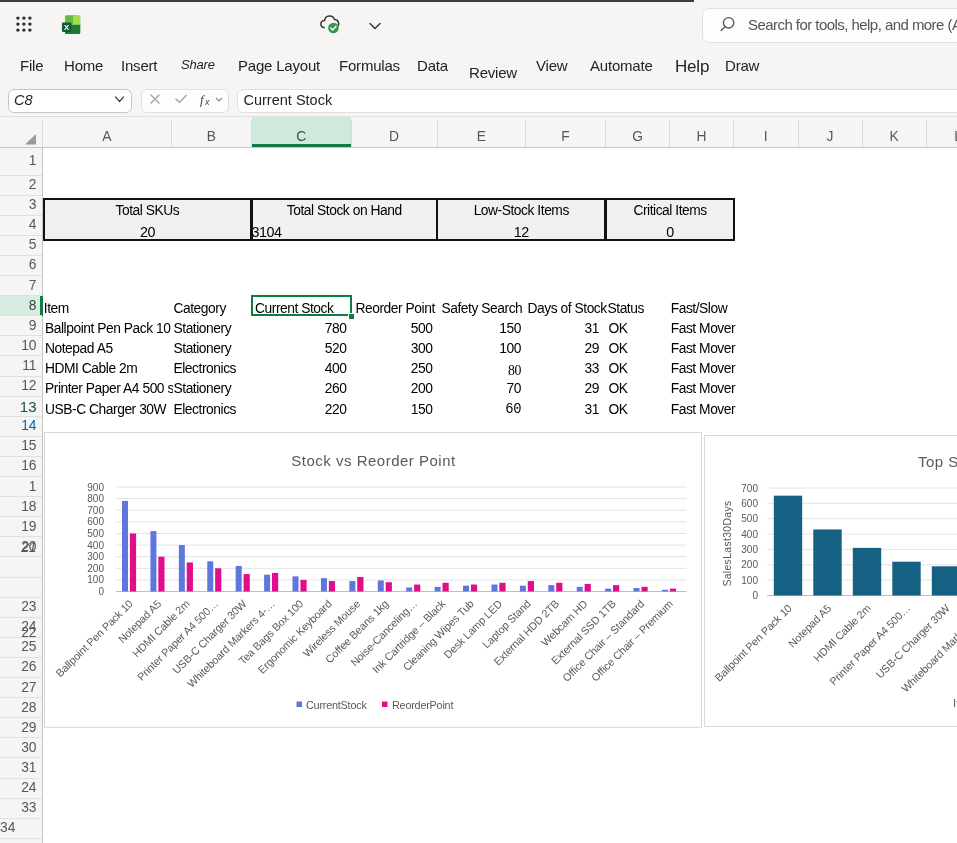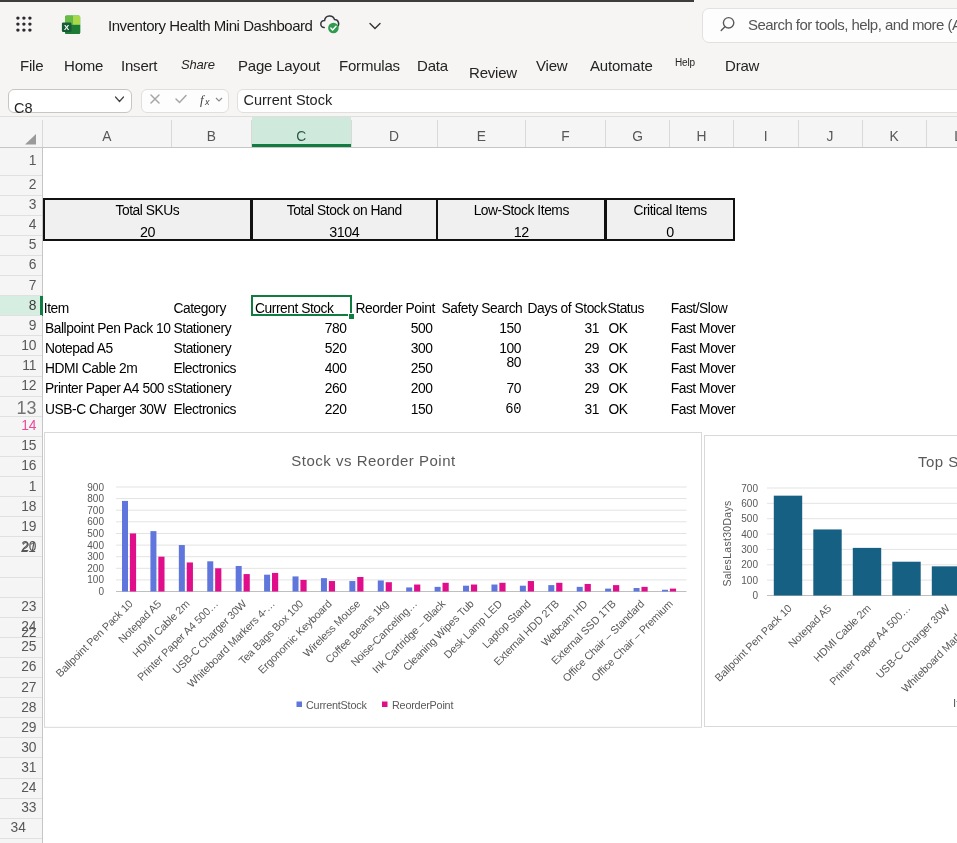--- a/index.html
+++ b/index.html
@@ -23,21 +23,20 @@
       <circle cx="29.9" cy="30.1" r="1.7" fill="#2b2b2b"></circle>
     </svg>
 <svg class="abs" style="left:58px;top:10px" width="30" height="30" viewBox="0 0 30 30">
 <rect x="7" y="5.5" width="15.2" height="18.6" rx="1.6" fill="#21A366"></rect>
 <path d="M7 14.8 h15.2 v7.7 a1.6 1.6 0 0 1 -1.6 1.6 h-12 a1.6 1.6 0 0 1 -1.6 -1.6 Z" fill="#1E7B34"></path>
 <path d="M14.6 5.5 h6 a1.6 1.6 0 0 1 1.6 1.6 v7.7 h-7.6 Z" fill="#A9D94B"></path>
 <path d="M7 7.1 a1.6 1.6 0 0 1 1.6 -1.6 h6 v9.3 H7 Z" fill="#66BB44"></path>
 <rect x="3.9" y="12.4" width="9.6" height="9.6" rx="1.3" fill="#185C37"></rect>
 <text x="8.7" y="19.9" font-family="Liberation Sans" font-size="7.8" font-weight="bold" fill="#fff" text-anchor="middle">X</text>
 </svg>
-<div class="ct" style="left:108px;top:16.5px;font-size:15px;letter-spacing:-0.45px;color:#1b1b1b;">Inventory Health Mini Dashboard</div>
 <svg class="abs" style="left:318px;top:13px" width="28" height="24" viewBox="0 0 28 24">
 <path d="M6.2 14.6 a3.6 3.6 0 0 1 0.4 -7.2 a5.1 5.1 0 0 1 9.9 -0.9 a4.1 4.1 0 0 1 2.6 7.3" fill="none" stroke="#33373b" stroke-width="1.5" stroke-linecap="round"></path>
 <circle cx="15.4" cy="15" r="5.3" fill="#2E9B4E"></circle>
 <path d="M12.8 15.1 l1.8 1.8 l3.4 -3.6" stroke="#fff" stroke-width="1.4" fill="none" stroke-linecap="round" stroke-linejoin="round"></path>
 </svg>
 <svg class="abs" style="left:368px;top:21px" width="14" height="10">
       <path d="M2 2.5 L7 7.5 L12 2.5" stroke="#333" stroke-width="1.4" fill="none" stroke-linecap="round"></path>
     </svg>
 <div class="abs" style="left:702px;top:7.5px;width:300px;height:33.5px;background:#FDFDFD;border:1px solid #E2E1E0;border-radius:7px;"></div>
 <svg class="abs" style="left:719px;top:14px" width="22" height="22">
@@ -48,25 +47,25 @@
 <div class="ct" style="left:20px;top:57px;font-size:15px;letter-spacing:-0.2px;color:#242424;">File</div>
 <div class="ct" style="left:64px;top:57px;font-size:15px;letter-spacing:-0.2px;color:#242424;">Home</div>
 <div class="ct" style="left:121px;top:57px;font-size:15px;letter-spacing:-0.2px;color:#242424;">Insert</div>
 <div class="ct" style="left:181px;top:57px;font-size:13px;letter-spacing:-0.2px;color:#242424;font-style:italic;">Share</div>
 <div class="ct" style="left:238px;top:57px;font-size:15px;letter-spacing:-0.2px;color:#242424;">Page Layout</div>
 <div class="ct" style="left:339px;top:57px;font-size:15px;letter-spacing:-0.2px;color:#242424;">Formulas</div>
 <div class="ct" style="left:417px;top:57px;font-size:15px;letter-spacing:-0.2px;color:#242424;">Data</div>
 <div class="ct" style="left:469px;top:64px;font-size:15px;letter-spacing:-0.2px;color:#242424;">Review</div>
 <div class="ct" style="left:536px;top:57px;font-size:15px;letter-spacing:-0.2px;color:#242424;">View</div>
 <div class="ct" style="left:590px;top:57px;font-size:15px;letter-spacing:-0.2px;color:#242424;">Automate</div>
-<div class="ct" style="left:675px;top:57px;font-size:10px;letter-spacing:-0.2px;color:#242424;">Help</div>
+<div class="ct" style="left:675px;top:57px;font-size:17px;letter-spacing:-0.2px;color:#242424;">Help</div>
 <div class="ct" style="left:725px;top:57px;font-size:15px;letter-spacing:-0.2px;color:#242424;">Draw</div>
 <div class="abs" style="left:0;top:115.5px;width:957px;height:1px;background:#E1DFDD;"></div>
 <div class="abs" style="left:8px;top:88.5px;width:122px;height:22.5px;border:1px solid #C8C6C4;border-radius:6px;background:#fff;"></div>
-<div class="ct" style="left:14px;top:100px;font-size:14.5px;color:#242424;">C8</div>
+<div class="ct" style="left:14px;top:92px;font-size:14.5px;color:#242424;font-style:italic;">C8</div>
 <svg class="abs" style="left:114px;top:95px" width="12" height="10">
       <path d="M1.5 2 L5.5 6.5 L9.5 2" stroke="#424242" stroke-width="1.2" fill="none" stroke-linecap="round"></path>
     </svg>
 <div class="abs" style="left:140.5px;top:88.5px;width:86px;height:22.5px;border:1px solid #E1DFDD;border-radius:6px;background:#FDFDFD;"></div>
 <svg class="abs" style="left:148px;top:93px" width="80" height="14">
       <path d="M3 2 L11 10 M11 2 L3 10" stroke="#A8A6A4" stroke-width="1.5" stroke-linecap="round"></path>
       <path d="M28 6 L31.5 9.5 L38 2.5" stroke="#A8A6A4" stroke-width="1.5" fill="none" stroke-linecap="round"></path>
       <text x="52" y="11" font-family="Liberation Serif" font-style="italic" font-size="13" fill="#444">f</text>
       <text x="57" y="12.2" font-family="Liberation Sans" font-style="italic" font-size="9" fill="#444">x</text>
       <path d="M68 5 L71 8 L74 5" stroke="#888" stroke-width="1.1" fill="none"></path>
@@ -124,23 +123,23 @@
 <div class="ct" style="left:0;top:297.65000000000003px;width:36.5px;text-align:right;font-size:13.8px;color:#3b3b3b;">8</div>
 <div class="abs" style="left:0;top:335.3px;width:42px;height:1px;background:#E0E0E0;"></div>
 <div class="ct" style="left:0;top:317.75px;width:36.5px;text-align:right;font-size:13.8px;color:#575757;">9</div>
 <div class="abs" style="left:0;top:355.4px;width:42px;height:1px;background:#E0E0E0;"></div>
 <div class="ct" style="left:0;top:337.85px;width:36.5px;text-align:right;font-size:13.8px;color:#575757;">10</div>
 <div class="abs" style="left:0;top:375.5px;width:42px;height:1px;background:#E0E0E0;"></div>
 <div class="ct" style="left:0;top:357.95px;width:36.5px;text-align:right;font-size:13.8px;color:#575757;">11</div>
 <div class="abs" style="left:0;top:395.6px;width:42px;height:1px;background:#E0E0E0;"></div>
 <div class="ct" style="left:0;top:378.05px;width:36.5px;text-align:right;font-size:13.8px;color:#575757;">12</div>
 <div class="abs" style="left:0;top:415.70000000000005px;width:42px;height:1px;background:#E0E0E0;"></div>
-<div class="ct" style="left:0;top:398.15000000000003px;width:36.5px;text-align:right;font-size:18px;color:#737373;">13</div>
+<div class="ct" style="left:0;top:398.15000000000003px;width:36.5px;text-align:right;font-size:15px;color:#14532d;">13</div>
 <div class="abs" style="left:0;top:435.8px;width:42px;height:1px;background:#E0E0E0;"></div>
-<div class="ct" style="left:0;top:418.25px;width:36.5px;text-align:right;font-size:13.8px;color:#ec4899;">14</div>
+<div class="ct" style="left:0;top:418.25px;width:36.5px;text-align:right;font-size:13.8px;color:#0369a1;">14</div>
 <div class="abs" style="left:0;top:455.90000000000003px;width:42px;height:1px;background:#E0E0E0;"></div>
 <div class="ct" style="left:0;top:438.35px;width:36.5px;text-align:right;font-size:13.8px;color:#575757;">15</div>
 <div class="abs" style="left:0;top:476.0px;width:42px;height:1px;background:#E0E0E0;"></div>
 <div class="ct" style="left:0;top:458.45000000000005px;width:36.5px;text-align:right;font-size:13.8px;color:#575757;">16</div>
 <div class="abs" style="left:0;top:496.1px;width:42px;height:1px;background:#E0E0E0;"></div>
 <div class="ct" style="left:0;top:478.55px;width:36.5px;text-align:right;font-size:13.8px;color:#575757;">1</div>
 <div class="abs" style="left:0;top:516.2px;width:42px;height:1px;background:#E0E0E0;"></div>
 <div class="ct" style="left:0;top:498.65000000000003px;width:36.5px;text-align:right;font-size:13.8px;color:#575757;">18</div>
 <div class="abs" style="left:0;top:536.3px;width:42px;height:1px;background:#E0E0E0;"></div>
 <div class="ct" style="left:0;top:518.75px;width:36.5px;text-align:right;font-size:13.8px;color:#575757;">19</div>
@@ -166,30 +165,30 @@
 <div class="ct" style="left:0;top:719.75px;width:36.5px;text-align:right;font-size:13.8px;color:#575757;">29</div>
 <div class="abs" style="left:0;top:757.4000000000001px;width:42px;height:1px;background:#E0E0E0;"></div>
 <div class="ct" style="left:0;top:739.8500000000001px;width:36.5px;text-align:right;font-size:13.8px;color:#575757;">30</div>
 <div class="abs" style="left:0;top:777.5px;width:42px;height:1px;background:#E0E0E0;"></div>
 <div class="ct" style="left:0;top:759.95px;width:36.5px;text-align:right;font-size:13.8px;color:#575757;">31</div>
 <div class="abs" style="left:0;top:797.6px;width:42px;height:1px;background:#E0E0E0;"></div>
 <div class="ct" style="left:0;top:780.05px;width:36.5px;text-align:right;font-size:13.8px;color:#575757;">24</div>
 <div class="abs" style="left:0;top:817.7px;width:42px;height:1px;background:#E0E0E0;"></div>
 <div class="ct" style="left:0;top:800.1500000000001px;width:36.5px;text-align:right;font-size:13.8px;color:#575757;">33</div>
 <div class="abs" style="left:0;top:837.8000000000001px;width:42px;height:1px;background:#E0E0E0;"></div>
-<div class="ct" style="left:0;top:820.25px;width:36.5px;text-align:center;font-size:13.8px;color:#575757;">34</div>
+<div class="ct" style="left:0;top:820.25px;width:36.5px;text-align:left;font-size:13.8px;color:#575757;">34</div>
 
 <div class="abs" style="left:43.3px;top:198.0px;width:691.4000000000001px;height:43.30000000000001px;background:#F0F0F0;border:2.2px solid #111;box-sizing:border-box;"></div>
 <div class="abs" style="left:250.4px;top:198.0px;width:2.2px;height:43.30000000000001px;background:#111;"></div>
 <div class="abs" style="left:435.9px;top:198.0px;width:2.2px;height:43.30000000000001px;background:#111;"></div>
 <div class="abs" style="left:604.4px;top:198.0px;width:2.2px;height:43.30000000000001px;background:#111;"></div>
 <div class="ct" style="left:43.3px;top:203.4px;width:208.2px;text-align:center;font-size:13.8px;letter-spacing:-0.45px;color:#000;">Total SKUs</div>
 <div class="ct" style="left:43.3px;top:224.4px;width:208.2px;text-align:center;font-size:14.3px;letter-spacing:-0.45px;color:#000;">20</div>
 <div class="ct" style="left:251.5px;top:203.4px;width:185.5px;text-align:center;font-size:13.8px;letter-spacing:-0.45px;color:#000;">Total Stock on Hand</div>
-<div class="ct" style="left:251.5px;top:224.4px;width:185.5px;text-align:center;font-size:14.3px;letter-spacing:-0.45px;color:#000;">3104</div>
+<div class="ct" style="left:251.5px;top:224.4px;width:185.5px;text-align:left;font-size:14.3px;letter-spacing:-0.45px;color:#000;">3104</div>
 <div class="ct" style="left:437px;top:203.4px;width:168.5px;text-align:center;font-size:13.8px;letter-spacing:-0.45px;color:#000;">Low-Stock Items</div>
 <div class="ct" style="left:437px;top:224.4px;width:168.5px;text-align:center;font-size:14.3px;letter-spacing:-0.45px;color:#000;">12</div>
 <div class="ct" style="left:605.5px;top:203.4px;width:129.20000000000005px;text-align:center;font-size:13.8px;letter-spacing:-0.45px;color:#000;">Critical Items</div>
 <div class="ct" style="left:605.5px;top:224.4px;width:129.20000000000005px;text-align:center;font-size:14.3px;letter-spacing:-0.45px;color:#000;">0</div>
 <div class="ct" style="left:43.8px;top:301.00000000000006px;font-size:13.8px;letter-spacing:-0.45px;color:#000;">Item</div>
 <div class="ct" style="left:173.5px;top:301.00000000000006px;font-size:13.8px;letter-spacing:-0.45px;color:#000;">Category</div>
 <div class="ct" style="left:355.5px;top:301.00000000000006px;font-size:13.8px;letter-spacing:-0.45px;color:#000;">Reorder Point</div>
 <div class="ct" style="left:441.5px;top:301.00000000000006px;font-size:13.8px;letter-spacing:-0.45px;color:#000;">Safety Search</div>
 <div class="ct" style="left:527.5px;top:301.00000000000006px;font-size:13.8px;letter-spacing:-0.45px;color:#000;">Days of Stock</div>
 <div class="ct" style="left:607.5px;top:301.00000000000006px;font-size:13.8px;letter-spacing:-0.45px;color:#000;">Status</div>
@@ -207,21 +206,21 @@
 <div class="ct" style="left:251.5px;top:341.2px;width:95.0px;text-align:right;font-size:13.8px;letter-spacing:-0.45px;color:#000;">520</div>
 <div class="ct" style="left:351px;top:341.2px;width:81.5px;text-align:right;font-size:13.8px;letter-spacing:-0.45px;color:#000;">300</div>
 <div class="ct" style="left:437px;top:341.2px;width:84.0px;text-align:right;font-size:13.8px;letter-spacing:-0.45px;color:#000;">100</div>
 <div class="ct" style="left:525.5px;top:341.2px;width:73.5px;text-align:right;font-size:13.8px;letter-spacing:-0.45px;color:#000;">29</div>
 <div class="ct" style="left:608.5px;top:341.2px;font-size:13.8px;letter-spacing:-0.45px;color:#000;">OK</div>
 <div class="ct" style="left:670.7px;top:341.2px;font-size:13.8px;letter-spacing:-0.45px;color:#000;">Fast Mover</div>
 <div class="ct" style="left:45.0px;top:361.3px;width:128px;overflow:hidden;font-size:13.8px;letter-spacing:-0.45px;color:#000;">HDMI Cable 2m</div>
 <div class="ct" style="left:173.5px;top:361.3px;font-size:13.8px;letter-spacing:-0.45px;color:#000;">Electronics</div>
 <div class="ct" style="left:251.5px;top:361.3px;width:95.0px;text-align:right;font-size:13.8px;letter-spacing:-0.45px;color:#000;">400</div>
 <div class="ct" style="left:351px;top:361.3px;width:81.5px;text-align:right;font-size:13.8px;letter-spacing:-0.45px;color:#000;">250</div>
-<div class="ct" style="left:437px;top:355px;width:84.0px;text-align:right;font-size:13.8px;letter-spacing:-0.45px;color:#000;">80</div>
+<div class="ct" style="left:437px;top:363px;width:84.0px;text-align:right;font-size:13.8px;letter-spacing:-0.45px;color:#000;font-family:Liberation Serif, serif;">80</div>
 <div class="ct" style="left:525.5px;top:361.3px;width:73.5px;text-align:right;font-size:13.8px;letter-spacing:-0.45px;color:#000;">33</div>
 <div class="ct" style="left:608.5px;top:361.3px;font-size:13.8px;letter-spacing:-0.45px;color:#000;">OK</div>
 <div class="ct" style="left:670.7px;top:361.3px;font-size:13.8px;letter-spacing:-0.45px;color:#000;">Fast Mover</div>
 <div class="ct" style="left:45.0px;top:381.40000000000003px;width:128px;overflow:hidden;font-size:13.8px;letter-spacing:-0.45px;color:#000;">Printer Paper A4 500 s</div>
 <div class="ct" style="left:173.5px;top:381.40000000000003px;font-size:13.8px;letter-spacing:-0.45px;color:#000;">Stationery</div>
 <div class="ct" style="left:251.5px;top:381.40000000000003px;width:95.0px;text-align:right;font-size:13.8px;letter-spacing:-0.45px;color:#000;">260</div>
 <div class="ct" style="left:351px;top:381.40000000000003px;width:81.5px;text-align:right;font-size:13.8px;letter-spacing:-0.45px;color:#000;">200</div>
 <div class="ct" style="left:437px;top:381.40000000000003px;width:84.0px;text-align:right;font-size:13.8px;letter-spacing:-0.45px;color:#000;">70</div>
 <div class="ct" style="left:525.5px;top:381.40000000000003px;width:73.5px;text-align:right;font-size:13.8px;letter-spacing:-0.45px;color:#000;">29</div>
 <div class="ct" style="left:608.5px;top:381.40000000000003px;font-size:13.8px;letter-spacing:-0.45px;color:#000;">OK</div>

